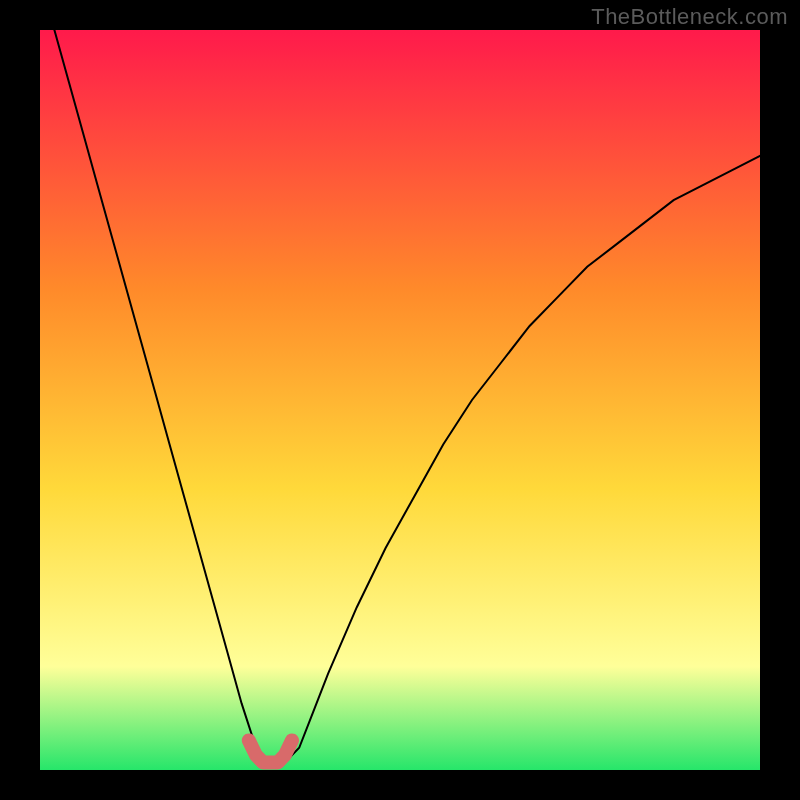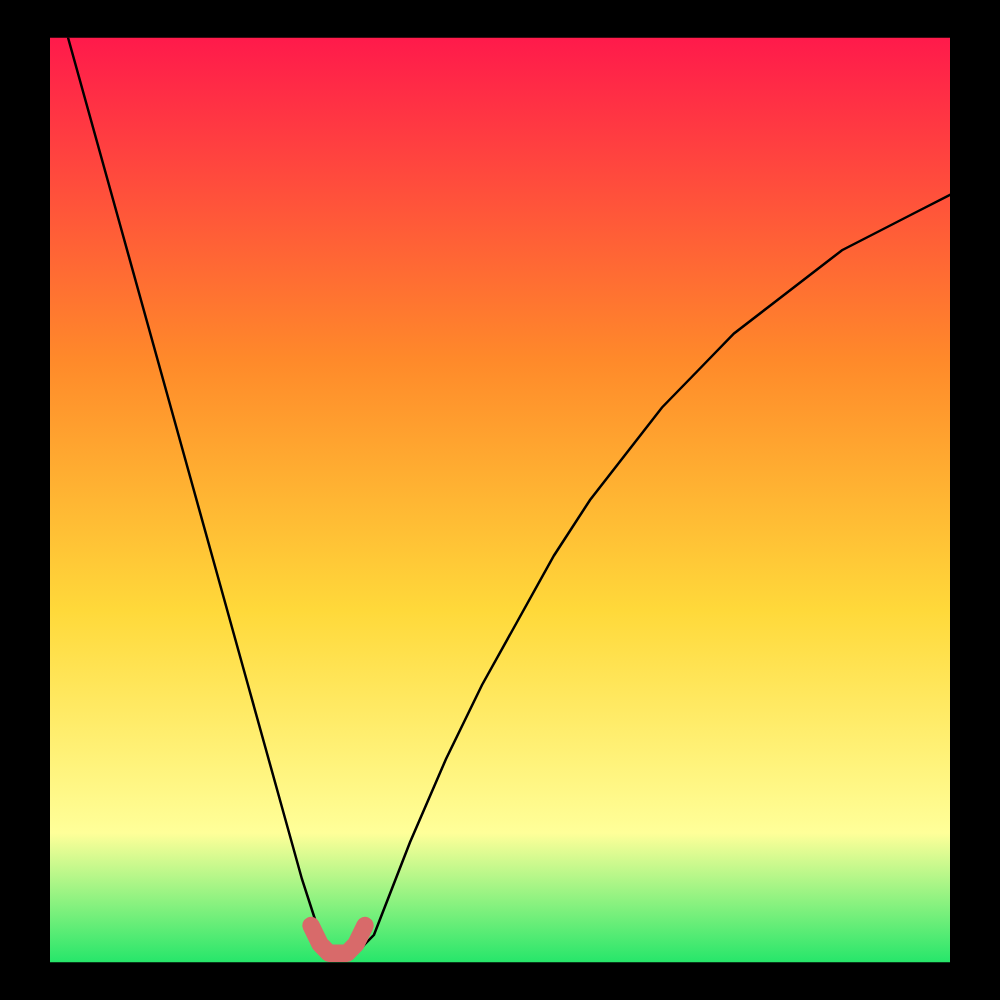--- a/index.html
+++ b/index.html
@@ -36,20 +36,21 @@
     width: 720px;
     height: 740px;
     display: block;
   }
 </style>
 </head>
 <body>
 
 <div class="frame">
 
+  <div class="watermark">TheBottleneck.com</div>
 
   <svg class="plot" viewBox="0 0 720 740" preserveAspectRatio="none">
     <defs>
       <linearGradient id="bg-grad" x1="0" y1="0" x2="0" y2="1">
         <stop id="g0" offset="0%" stop-color="#ff1a4b"></stop>
         <stop id="g1" offset="35%" stop-color="#ff8a2a"></stop>
         <stop id="g2" offset="62%" stop-color="#ffd93a"></stop>
         <stop id="g3" offset="86%" stop-color="#ffff99"></stop>
         <stop id="g4" offset="100%" stop-color="#26e66a"></stop>
       </linearGradient>

